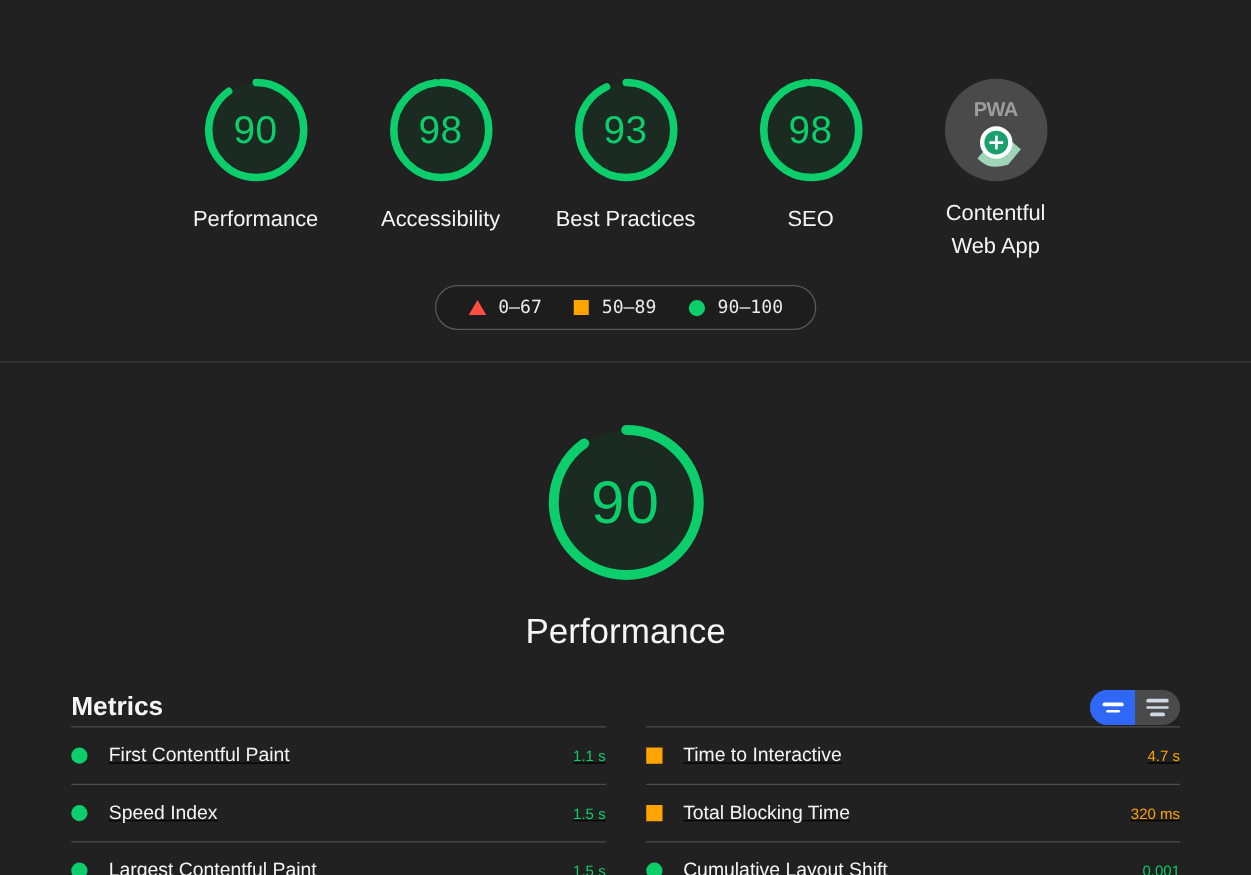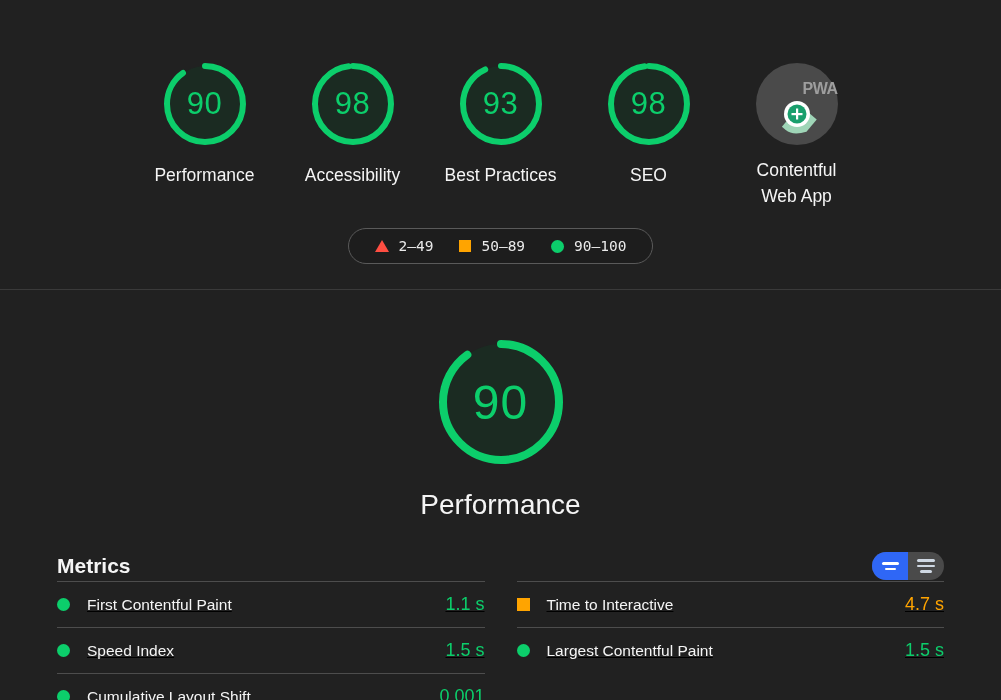--- a/index.html
+++ b/index.html
@@ -51,21 +51,21 @@
 
   
   .pwa-wrap { position:relative; width:82px; height:82px; margin-top:5px; }
   .pwa-circle {
     position:absolute; left:0; top:0;
     width:82px; height:82px; border-radius:50%;
     background:#4a4a4a;
   }
   .pwa-text {
     position:absolute; top:17px; left:0; right:0;
-    text-align:right;
+    text-align:center;
     font-size:16px; font-weight:bold;
     color:#9e9e9e;
     letter-spacing:-0.5px;
   }
   .pwa-flag { position:absolute; left:0; top:0; width:82px; height:82px; }
 
   
   .legend {
     position:absolute;
     left:50%; transform:translateX(-50%);
@@ -147,21 +147,21 @@
     display:flex; align-items:center;
     height:46px;
     border-top:1px solid #4d4d4d;
     font-size:15.5px;
     text-decoration:underline;
   }
   .metric-icon { width:13px; height:13px; flex:0 0 13px; margin-right:17px; }
   .metric-icon.pass { border-radius:50%; background:#0cce6b; }
   .metric-icon.average { background:#ffa400; }
   .metric-name { color:#f5f5f5; flex:1; }
-  .metric-value { font-size:18px; }
+  .metric-value { font-size:12px; }
   .metric-value.pass { color:#0cce6b; }
   .metric-value.average { color:#ffa400; }
 
   .metrics-footer {
     border-top:1px solid #4d4d4d;
     padding-top:13px;
     font-size:14.5px;
     color:#9e9e9e;
   }
   .metrics-footer a {
@@ -235,21 +235,21 @@
         </div>
         <div class="gauge-label">Contentful
 Web App</div>
       </div>
 
     </div>
 
     <div class="legend">
       <div class="legend-item">
         <span class="tri"></span>
-        <span>2–49</span>
+        <span>0–67</span>
       </div>
       <div class="legend-item">
         <span class="sq"></span>
         <span>50–89</span>
       </div>
       <div class="legend-item">
         <span class="cir"></span>
         <span>90–100</span>
       </div>
     </div>
@@ -294,20 +294,25 @@
           <span class="metric-icon average"></span>
           <span class="metric-name">Time to Interactive</span>
           <span class="metric-value average">4.7 s</span>
         </div>
 
         <div class="metric-row">
           <span class="metric-icon pass"></span>
           <span class="metric-name">Speed Index</span>
           <span class="metric-value pass">1.5 s</span>
         </div>
+        <div class="metric-row">
+          <span class="metric-icon average"></span>
+          <span class="metric-name">Total Blocking Time</span>
+          <span class="metric-value average">320 ms</span>
+        </div>
 
         <div class="metric-row">
           <span class="metric-icon pass"></span>
           <span class="metric-name">Largest Contentful Paint</span>
           <span class="metric-value pass">1.5 s</span>
         </div>
         <div class="metric-row">
           <span class="metric-icon pass"></span>
           <span class="metric-name">Cumulative Layout Shift</span>
           <span class="metric-value pass">0.001</span>

